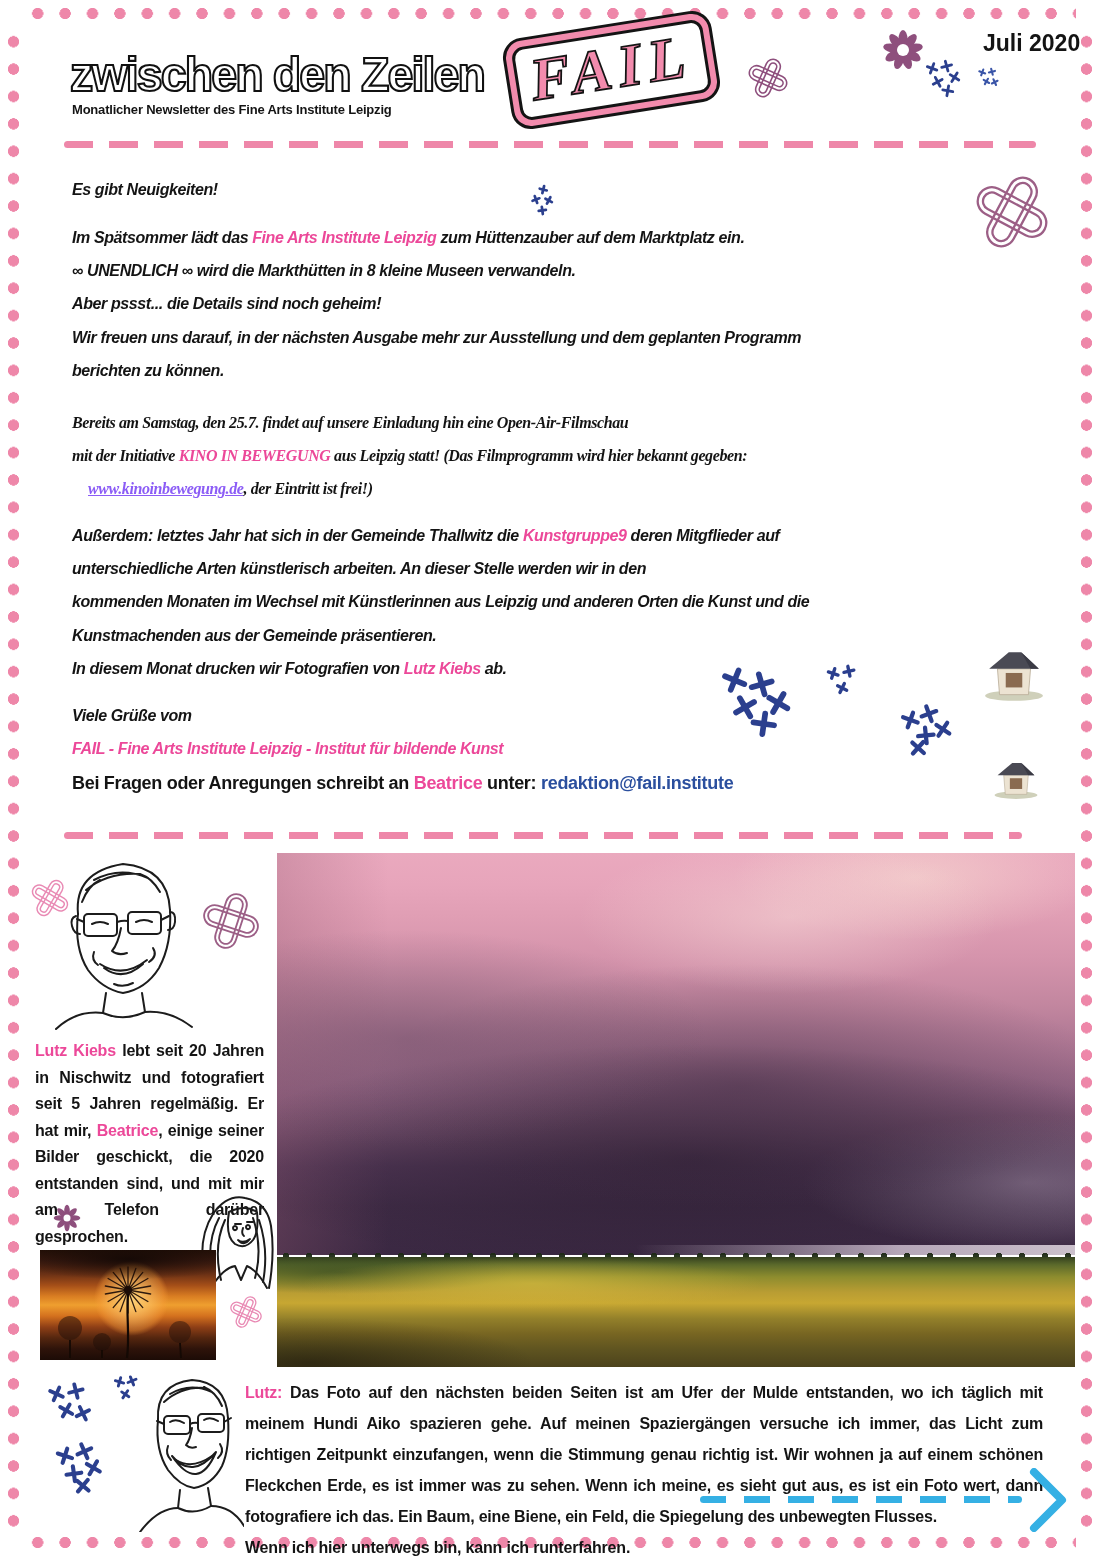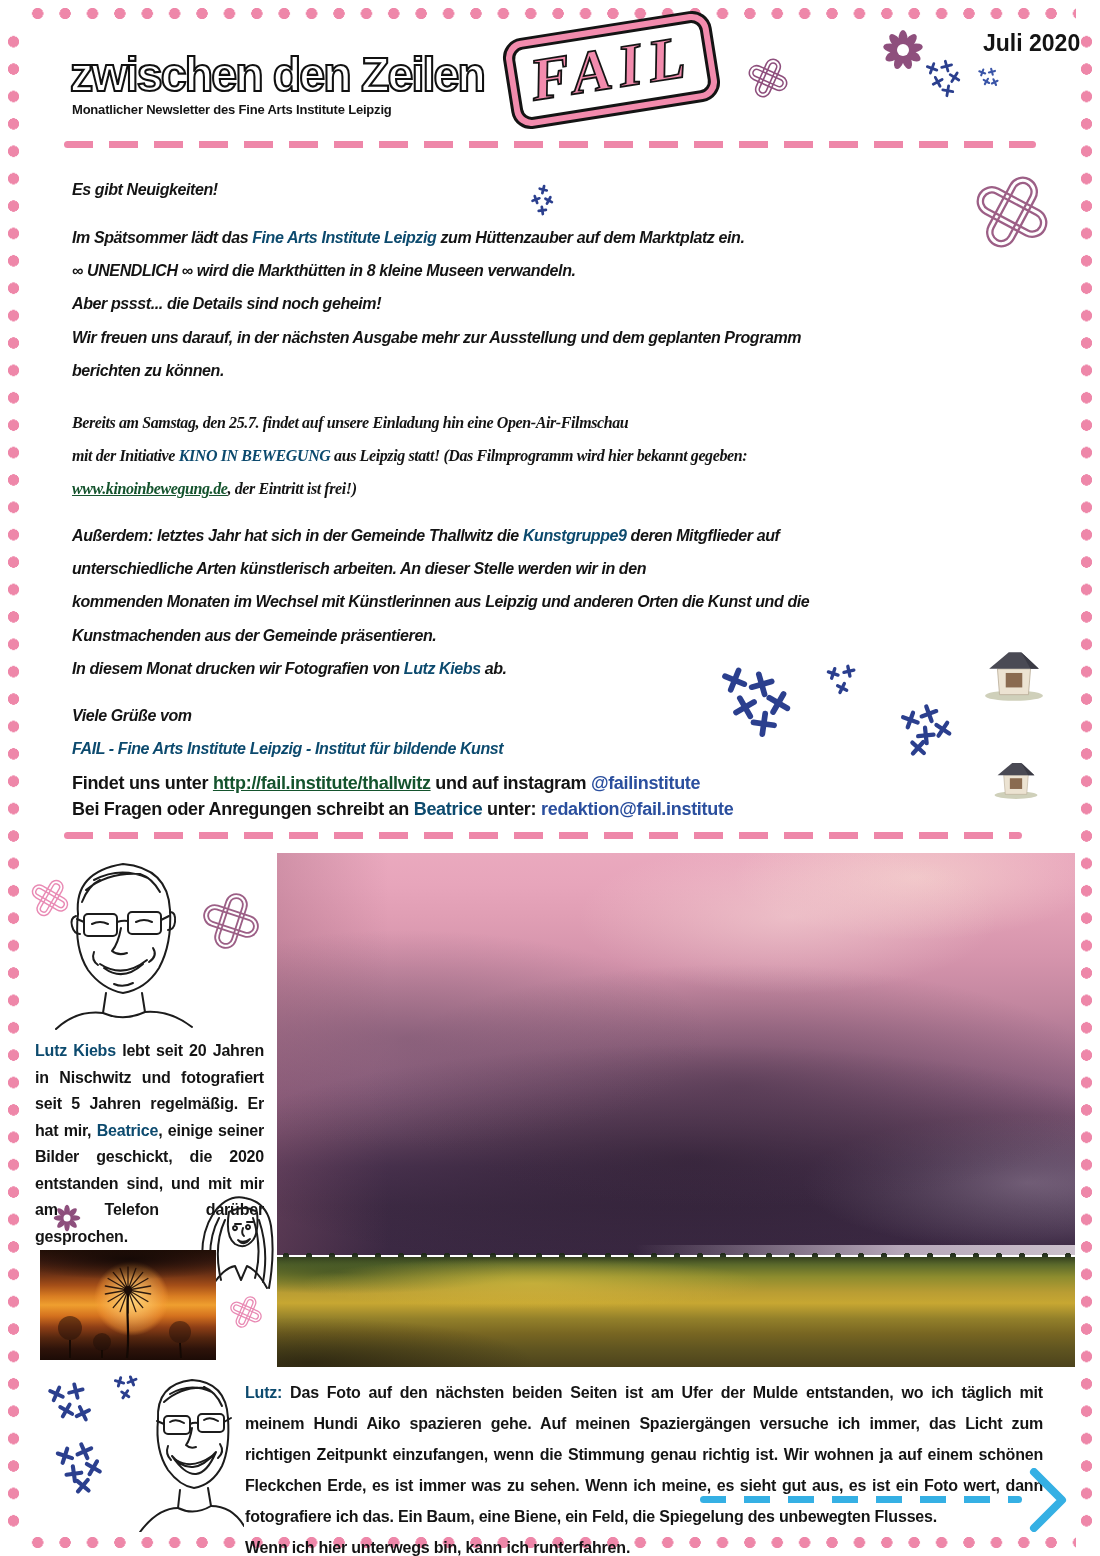--- a/index.html
+++ b/index.html
@@ -26,24 +26,24 @@
   .subtitle{font-size:13px;font-weight:700;letter-spacing:-0.2px;}
   .date{font-size:23px;font-weight:700;}
   .stamp{transform:rotate(-9deg);border:3px solid #141414;border-radius:20px;background:#f28bad;padding:6px;}
   .stamp-inner{background:#fff;border:3px solid #141414;border-radius:12px;padding:2px 12px 6px;}
   .stamp-text{font-family:"Liberation Serif",serif;font-style:italic;font-weight:700;font-size:60px;
         line-height:1;color:#f28bad;-webkit-text-stroke:1.8px #141414;letter-spacing:7px;}
 
   
   .din{font-weight:700;font-style:italic;font-size:16px;letter-spacing:-0.4px;line-height:33.2px;white-space:nowrap;}
   .din-up{font-weight:700;font-style:normal;font-size:18px;letter-spacing:-0.3px;line-height:26px;white-space:nowrap;}
-  .pink{color:#0c4a6e;}
+  .pink{color:#ec4899;}
   .blue{color:#2b4f9e;}
   .blue-u{color:#2b4f9e;text-decoration:underline;cursor:pointer;}
-  a.blue-u{color:#14532d;}
+  a.blue-u{color:#8b5cf6;margin-left:16px;}
   .bio{font-weight:700;font-style:normal;font-size:16px;letter-spacing:-0.2px;line-height:26.5px;
        text-align:justify;}
   .quote{font-weight:700;font-style:normal;font-size:16px;letter-spacing:-0.2px;line-height:31px;
        text-align:justify;}
 
   
   .photo-main{width:798px;height:514px;overflow:hidden;}
   .photo-sky{position:absolute;left:0;top:0;width:100%;height:402px;
     background:
       radial-gradient(ellipse 300px 110px at 64% 16%, rgba(246,215,214,.55), transparent 70%),
@@ -226,21 +226,20 @@
     <div class="din">unterschiedliche Arten künstlerisch arbeiten. An dieser Stelle werden wir  in den</div>
     <div class="din">kommenden Monaten im Wechsel mit Künstlerinnen aus Leipzig und anderen Orten die Kunst und die</div>
     <div class="din">Kunstmachenden aus der Gemeinde präsentieren.</div>
     <div class="din"><span>In diesem Monat drucken wir  Fotografien von </span><span class="pink">Lutz Kiebs</span><span> ab.</span></div>
   </div>
 
   <div class="abs din" style="left:72px;top:699px;">Viele Grüße vom</div>
   <div class="abs din pink" style="left:72px;top:732px;">FAIL - Fine Arts Institute Leipzig - Institut für bildende Kunst</div>
 
   <div class="abs" style="left:72px;top:770px;">
-    <div class="din-up"><span>Findet uns unter </span><a class="blue-u">http://fail.institute/thallwitz</a><span> und auf instagram </span><span class="blue">@failinstitute</span></div>
     <div class="din-up"><span>Bei Fragen oder Anregungen schreibt an </span><span class="pink">Beatrice</span><span> unter: </span><span class="blue">redaktion@fail.institute</span></div>
   </div>
 
   <svg class="abs" style="left:718px;top:664px;" width="78" height="76" viewBox="0 0 75 70">
     <g stroke="#2b3f8e" stroke-width="5.5" stroke-linecap="round">
       <g transform="translate(16,14) rotate(22)">
           <line x1="-10" y1="0" x2="10" y2="0"></line>
           <line x1="0" y1="-10" x2="0" y2="10"></line>
         </g>
       <g transform="translate(42,18) rotate(-16)">

